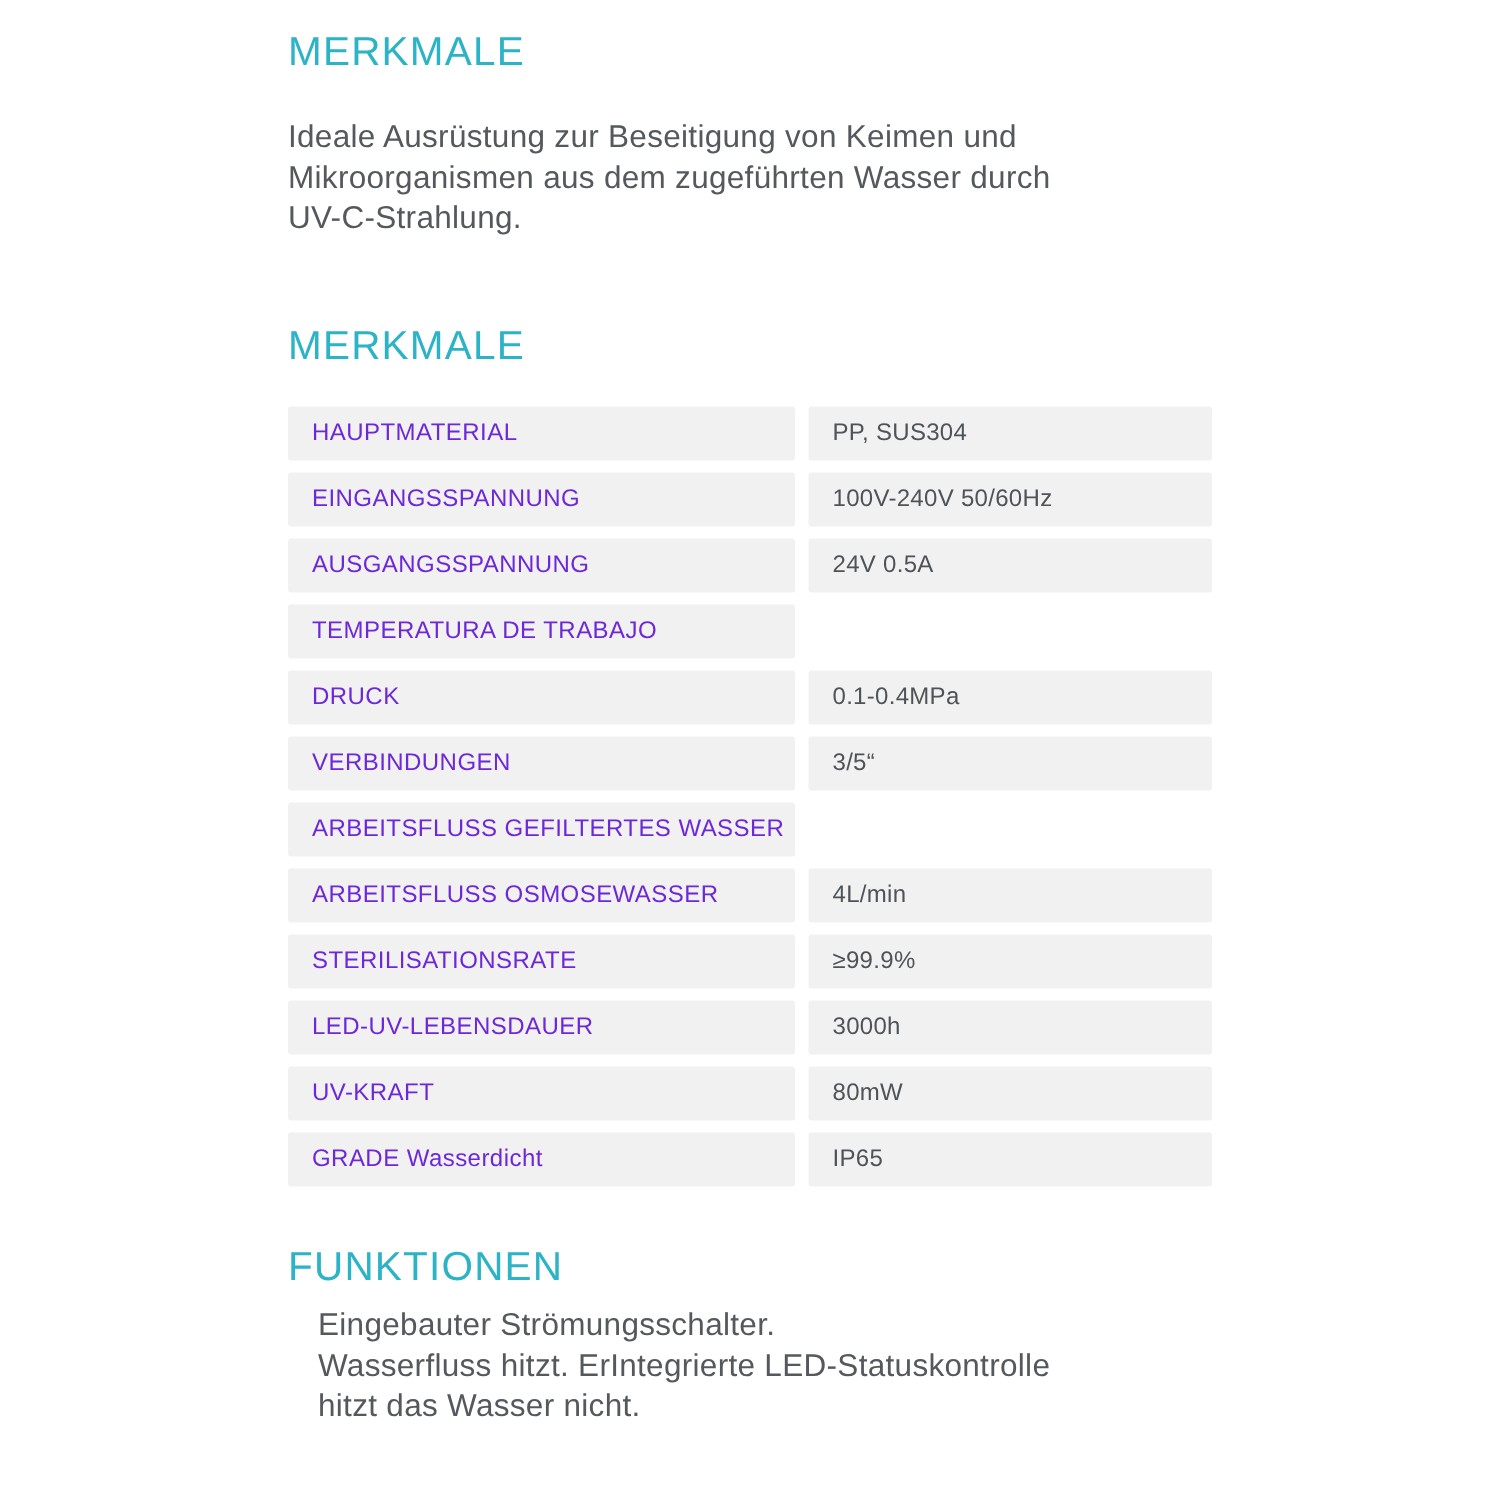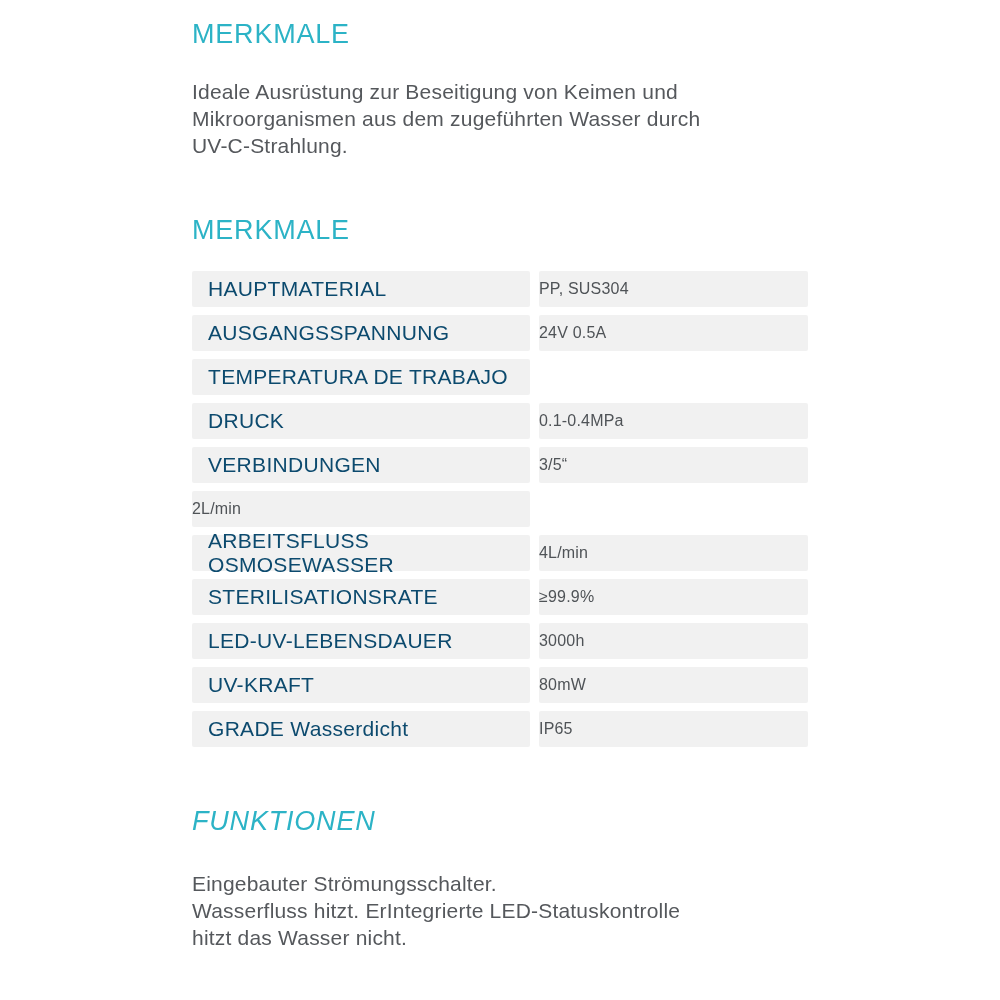--- a/index.html
+++ b/index.html
@@ -26,31 +26,31 @@
     position: absolute;
     margin: 0;
     color: #2cb3c6;
     font-size: 27px;
     font-weight: 400;
     letter-spacing: 0.8px;
     line-height: 30px;
   }
   .title-intro   { top: 19px; }
   .title-specs   { top: 215px; }
-  .title-functions { top: 806px; font-style: italic; }
+  .title-functions { top: 829px; }
 
   .paragraph {
     position: absolute;
     color: #55585c;
     font-size: 21px;
     line-height: 27px;
     letter-spacing: 0.2px;
   }
   .paragraph-intro { top: 78px; }
-  .paragraph-functions { top: 870px; }
+  .paragraph-functions { top: 870px; margin-left: 20px; }
 
   .specs-table {
     position: absolute;
     top: 271px;
     left: 0;
     width: 616px;
   }
   .spec-row {
     display: grid;
     grid-template-columns: 338px 269px;
@@ -58,29 +58,30 @@
     margin-bottom: 8px;
   }
   .spec-cell {
     background: #f1f1f1;
     height: 36px;
     display: flex;
     align-items: center;
     border-radius: 2px;
   }
   .spec-label {
-    color: #0c4a6e;
-    font-size: 21px;
+    color: #6d28d9;
+    font-size: 16px;
     letter-spacing: 0.3px;
     padding-left: 16px;
   }
   .spec-value {
     color: #4f5357;
     font-size: 16px;
     letter-spacing: 0.2px;
+    padding-left: 16px;
   }
 </style>
 </head>
 <body>
 
 <div class="page">
   <div class="content">
 
     <h2 class="section-title title-intro">MERKMALE</h2>
 
@@ -91,36 +92,40 @@
     </div>
 
     <h2 class="section-title title-specs">MERKMALE</h2>
 
     <div class="specs-table">
       <div class="spec-row">
         <div class="spec-cell spec-label">HAUPTMATERIAL</div>
         <div class="spec-cell spec-value">PP, SUS304</div>
       </div>
       <div class="spec-row">
+        <div class="spec-cell spec-label">EINGANGSSPANNUNG</div>
+        <div class="spec-cell spec-value">100V-240V 50/60Hz</div>
+      </div>
+      <div class="spec-row">
         <div class="spec-cell spec-label">AUSGANGSSPANNUNG</div>
         <div class="spec-cell spec-value">24V 0.5A</div>
       </div>
       <div class="spec-row">
         <div class="spec-cell spec-label">TEMPERATURA DE TRABAJO</div>
       </div>
       <div class="spec-row">
         <div class="spec-cell spec-label">DRUCK</div>
         <div class="spec-cell spec-value">0.1-0.4MPa</div>
       </div>
       <div class="spec-row">
         <div class="spec-cell spec-label">VERBINDUNGEN</div>
         <div class="spec-cell spec-value">3/5“</div>
       </div>
       <div class="spec-row">
-        <div class="spec-cell spec-value">2L/min</div>
+        <div class="spec-cell spec-label">ARBEITSFLUSS GEFILTERTES WASSER</div>
       </div>
       <div class="spec-row">
         <div class="spec-cell spec-label">ARBEITSFLUSS OSMOSEWASSER</div>
         <div class="spec-cell spec-value">4L/min</div>
       </div>
       <div class="spec-row">
         <div class="spec-cell spec-label">STERILISATIONSRATE</div>
         <div class="spec-cell spec-value">≥99.9%</div>
       </div>
       <div class="spec-row">

